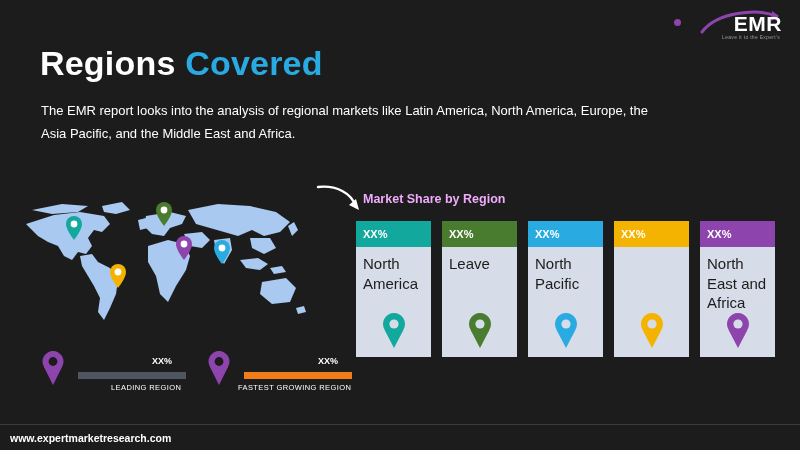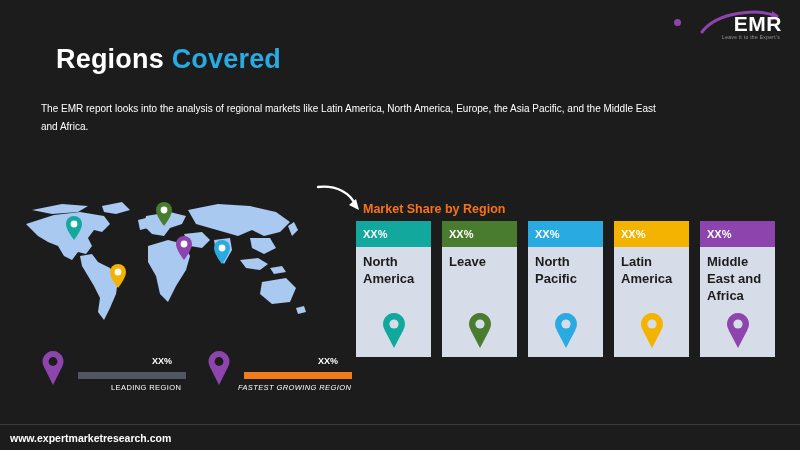--- a/index.html
+++ b/index.html
@@ -45,57 +45,56 @@
   }
   .logo-swoosh {
     position: absolute;
     right: 0px; top: 0px;
   }
 
   
   .title {
     position: absolute;
     left: 40px; top: 44px;
-    font-size: 27px;
+    font-size: 34px;
     font-weight: bold;
     color: #ffffff;
     letter-spacing: 0.2px;
-    margin-left: 16px;
   }
   .title .accent { color: #29abe2; }
 
   
   .intro {
     position: absolute;
     left: 41px; top: 100px;
     width: 620px;
     color: #ffffff;
-    font-size: 10px;
+    font-size: 13px;
     line-height: 1.75;
   }
 
   
   .map-wrap {
     position: absolute;
     left: 18px; top: 190px;
     width: 300px; height: 150px;
   }
 
   
   .arrow {
     position: absolute;
     left: 316px; top: 183px;
     width: 48px; height: 32px;
   }
 
   
   .ms-heading {
     position: absolute;
-    left: 363px; top: 202px;
-    color: #f97316;
+    left: 363px; top: 192px;
+    color: #f0abfc;
     font-size: 12.5px;
     font-weight: bold;
   }
 
   
   .cards {
     position: absolute;
     left: 356px; top: 221px;
     display: flex;
     gap: 11px;
@@ -112,22 +111,22 @@
     height: 26px;
     display: flex;
     align-items: center;
     padding-left: 7px;
     color: #ffffff;
     font-size: 11px;
     font-weight: bold;
   }
   .card-label {
     padding: 7px 7px 0 7px;
-    font-size: 13px;
-    font-weight: bold;
+    font-size: 15px;
+    font-weight: normal;
     color: #1c1c1c;
     line-height: 1.3;
   }
   .card-pin {
     position: absolute;
     bottom: 8px;
     left: 0; right: 0;
     display: flex;
     justify-content: center;
   }
@@ -302,35 +301,34 @@
           <path d="M4.6 19 L14 37 L23.4 19 Z" fill="#29abe2"></path>
           <circle cx="14" cy="13" r="4.6" fill="#d7dde8"></circle>
         </svg>
       </div>
     </div>
 
     <div class="card">
       <div class="card-top" style="background:#f5b301">
         <span>XX%</span>
       </div>
-      <div class="card-label">Latin America</div>
       <div class="card-pin">
         <svg width="28" height="38" viewBox="0 0 28 38">
           <path d="M14 2 a11 11 0 1 1 -0.01 0 z" fill="#f5b301"></path>
           <path d="M4.6 19 L14 37 L23.4 19 Z" fill="#f5b301"></path>
           <circle cx="14" cy="13" r="4.6" fill="#d7dde8"></circle>
         </svg>
       </div>
     </div>
 
     <div class="card">
       <div class="card-top" style="background:#8e44ad">
         <span>XX%</span>
       </div>
-      <div class="card-label">Middle East and Africa</div>
+      <div class="card-label">North East and Africa</div>
       <div class="card-pin">
         <svg width="28" height="38" viewBox="0 0 28 38">
           <path d="M14 2 a11 11 0 1 1 -0.01 0 z" fill="#8e44ad"></path>
           <path d="M4.6 19 L14 37 L23.4 19 Z" fill="#8e44ad"></path>
           <circle cx="14" cy="13" r="4.6" fill="#d7dde8"></circle>
         </svg>
       </div>
     </div>
 
   </div>
@@ -353,21 +351,21 @@
     <div class="legend-group" style="left:166px; top:0px; width:150px;">
       <span class="legend-pin">
         <svg width="26" height="36" viewBox="0 0 26 36">
           <path d="M13 1 a10.5 10.5 0 1 1 -0.01 0 z" fill="#8e44ad"></path>
           <path d="M4 17 L13 35 L22 17 Z" fill="#8e44ad"></path>
           <circle cx="13" cy="11.5" r="4.4" fill="#1c1c1c"></circle>
         </svg>
       </span>
       <span class="legend-bar" style="left:38px; width:108px; background:#f07d1a;"></span>
       <span class="legend-pct" style="left:112px;">XX%</span>
-      <span class="legend-name" style="left:32px;font-style:italic;">FASTEST GROWING REGION</span>
+      <span class="legend-name" style="left:32px;">FASTEST GROWING REGION</span>
     </div>
 
   </div>
 
   <div class="footer-rule"></div>
   <div class="footer-url">www.expertmarketresearch.com</div>
 
 </div>
 
 </body></html>

